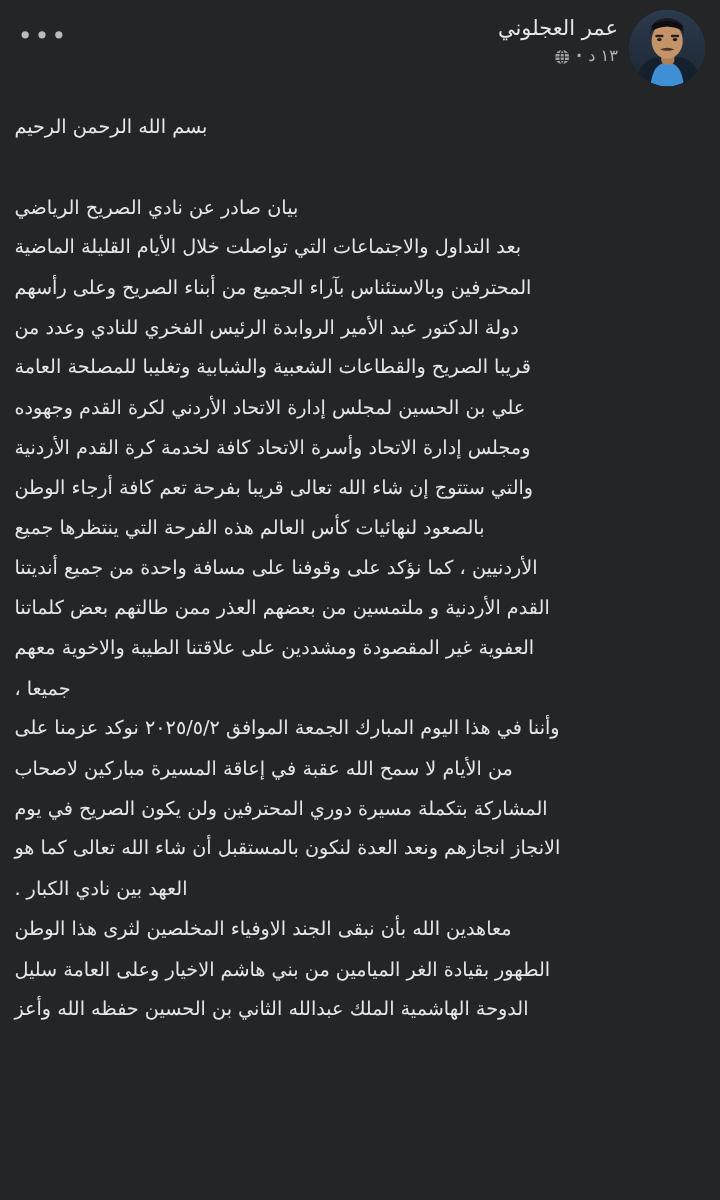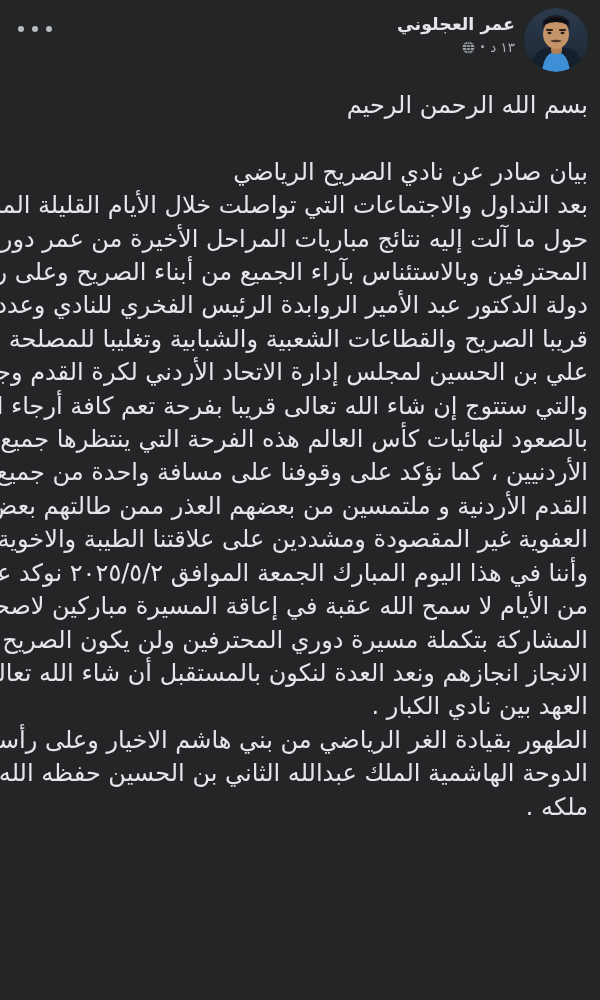--- a/index.html
+++ b/index.html
@@ -31,21 +31,21 @@
   .header-info {
     margin-inline-start:9px;
     padding-top:6px;
     display:flex;
     flex-direction:column;
     gap:4px;
   }
   .author-name {
     color:#e4e6eb;
     font-size:17.5px;
-    font-weight:bold;
+    font-weight:normal;
     line-height:1.2;
     cursor:pointer;
   }
   .meta-row {
     display:flex;
     align-items:center;
     gap:5px;
     color:#b0b3b8;
     font-size:13.5px;
     cursor:pointer;
@@ -62,23 +62,23 @@
     border-radius:18px;
   }
   .more-button .dot {
     width:6px; height:6px;
     border-radius:50%;
     background:#b8bbc0;
   }
   .post-text {
     padding:17px 12px 0 12px;
     color:#e4e6eb;
-    font-size:24px;
+    font-size:16px;
     line-height:33.4px;
-    text-align:right;
+    text-align:left;
   }
   .post-line {
     white-space:nowrap;
     direction:rtl;
     unicode-bidi:plaintext;
   }
 </style>
 </head>
 <body>
 
@@ -148,33 +148,34 @@
       <span class="dot"></span>
     </div>
 
   </div>
 
   <div class="post-text">
       <div class="post-line">بسم الله الرحمن الرحيم</div>
       <div class="post-line">&nbsp;</div>
       <div class="post-line">بيان صادر عن نادي الصريح الرياضي</div>
       <div class="post-line">بعد التداول والاجتماعات التي تواصلت خلال الأيام القليلة الماضية</div>
-      <div class="post-line">حول ما آلت إليه نتائج مباريات المراحل الأخيرة من عمر دوري</div>
       <div class="post-line">المحترفين وبالاستئناس بآراء الجميع من أبناء الصريح وعلى رأسهم</div>
       <div class="post-line">دولة الدكتور عبد الأمير الروابدة الرئيس الفخري للنادي وعدد من</div>
       <div class="post-line">قريبا الصريح والقطاعات الشعبية والشبابية وتغليبا للمصلحة العامة</div>
       <div class="post-line">علي بن الحسين لمجلس إدارة الاتحاد الأردني لكرة القدم وجهوده</div>
+      <div class="post-line">ومجلس إدارة الاتحاد وأسرة الاتحاد كافة  لخدمة كرة القدم الأردنية</div>
       <div class="post-line">والتي ستتوج إن شاء الله تعالى قريبا بفرحة تعم كافة أرجاء الوطن</div>
       <div class="post-line">بالصعود لنهائيات كأس العالم هذه الفرحة التي ينتظرها جميع</div>
       <div class="post-line">الأردنيين ، كما نؤكد على وقوفنا على مسافة واحدة من جميع أنديتنا</div>
       <div class="post-line">القدم الأردنية و ملتمسين من بعضهم العذر ممن طالتهم بعض كلماتنا</div>
       <div class="post-line">العفوية غير المقصودة ومشددين على علاقتنا الطيبة والاخوية معهم</div>
+      <div class="post-line">جميعا ،</div>
       <div class="post-line">وأننا في هذا اليوم المبارك الجمعة الموافق ٢٠٢٥/٥/٢ نوكد عزمنا على</div>
       <div class="post-line">من الأيام لا سمح الله عقبة في إعاقة المسيرة  مباركين لاصحاب</div>
       <div class="post-line">المشاركة بتكملة مسيرة دوري المحترفين ولن يكون الصريح في يوم</div>
       <div class="post-line">الانجاز انجازهم ونعد العدة لنكون بالمستقبل أن شاء الله تعالى كما هو</div>
       <div class="post-line">العهد بين نادي الكبار .</div>
-      <div class="post-line">الطهور بقيادة الغر الرياضي من بني هاشم الاخيار وعلى رأسهم سليل</div>
+      <div class="post-line">معاهدين الله بأن نبقى الجند الاوفياء المخلصين لثرى هذا الوطن</div>
+      <div class="post-line">الطهور بقيادة الغر الميامين من بني هاشم الاخيار وعلى العامة سليل</div>
       <div class="post-line">الدوحة الهاشمية الملك عبدالله الثاني بن الحسين حفظه الله وأعز</div>
-      <div class="post-line">ملكه .</div>
     </div>
 
 </div>
 
 </body></html>

